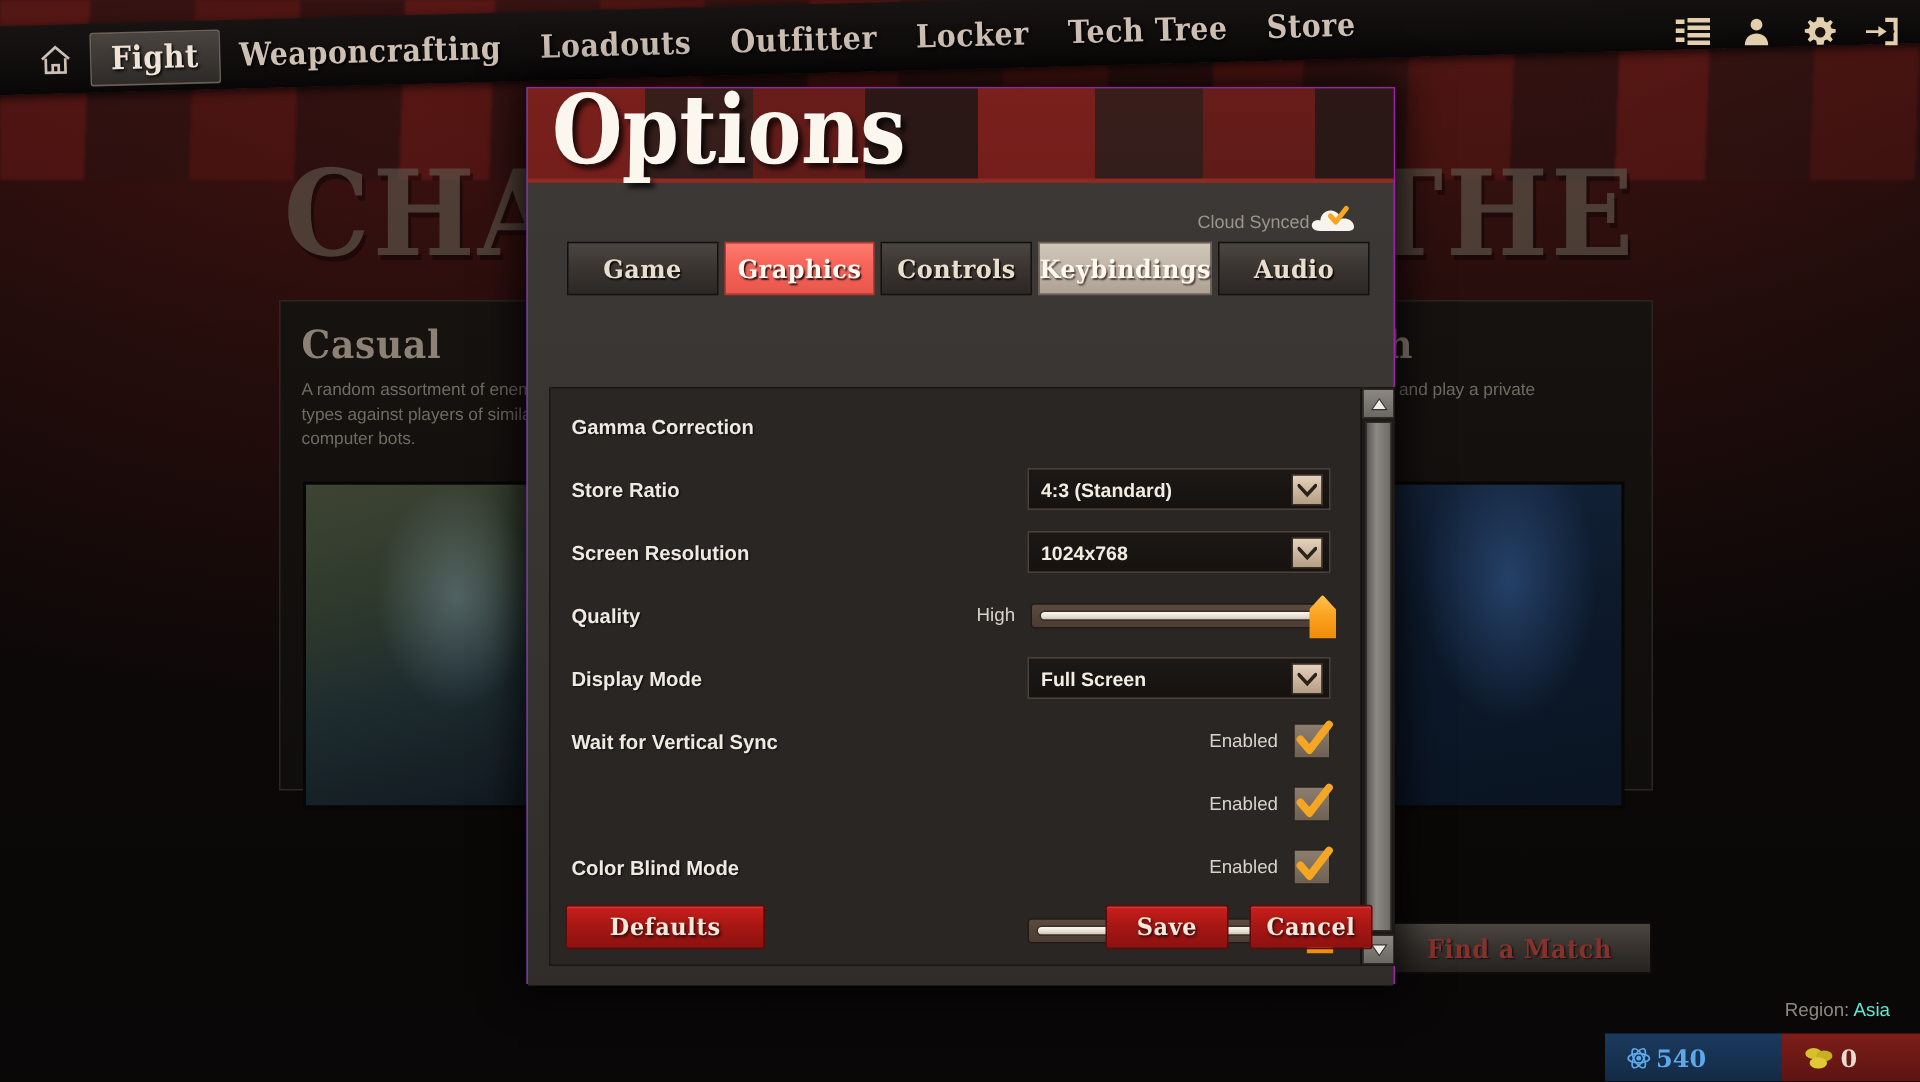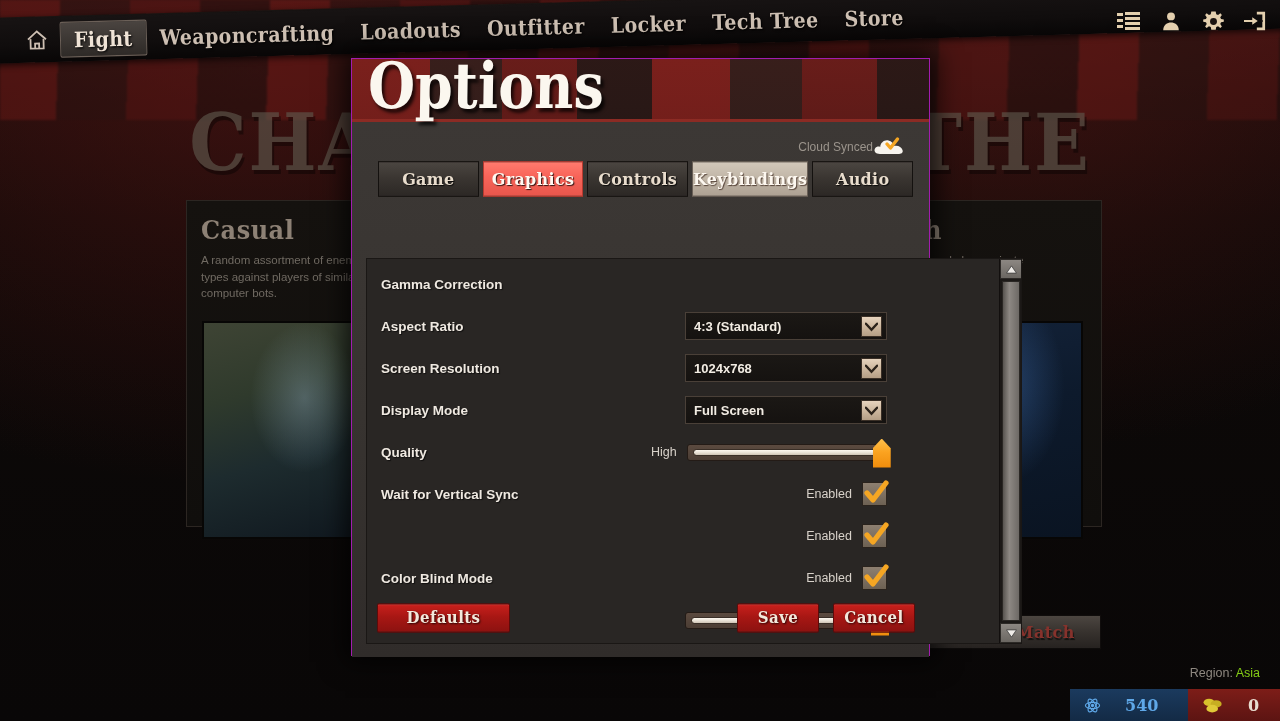--- a/index.html
+++ b/index.html
@@ -127,27 +127,27 @@
     font-size:16px; color:#86322c; letter-spacing:.4px;
     text-shadow:1px 1px 1px rgba(0,0,0,.6);
     transform:scaleY(1.08);
   }
 
   
   #region{
     position:absolute; right:20px; top:666px;
     font-size:12.5px; color:#8e8880;
   }
-  #region b{ color:#84cc16; font-weight:normal; }
+  #region b{ color:#5eead4; font-weight:normal; }
   #currency-bar{
     position:absolute; right:0; bottom:0; height:32px;
     display:flex;
   }
   .cur{
-    display:flex; align-items:center; gap:24px;
+    display:flex; align-items:center; gap:3px;
     padding:0 18px 0 14px;
     font-family:"DejaVu Serif", serif; font-weight:bold; font-size:16px;
   }
   #cur-blue{ background:linear-gradient(180deg,#1b3a5e 0%,#132a45 100%); color:#5fa8e8; width:118px;}
   #cur-red{ background:linear-gradient(180deg,#7d1d18 0%,#5c1412 100%); color:#e8ddd0; width:92px;}
 
   
   #modal{
     position:absolute; left:351px; top:58px; width:579px; height:598px;
     background:#0f766e;
@@ -214,21 +214,21 @@
   }
   .tab.hover{
     background:linear-gradient(180deg,#d2c8ba 0%,#c0b5a6 50%,#ada193 100%);
     border-color:#6a6057;
     color:#fdf8f0;
     text-shadow:1px 1px 1px rgba(60,40,30,.8);
   }
 
   
   #settings-panel{
-    position:absolute; left:14px; top:136px; width:656px; height:386px;
+    position:absolute; left:14px; top:136px; width:564px; height:386px;
     background:#292624;
     border:1px solid #1a1715;
     overflow:hidden;
   }
   #settings-list{
     position:absolute; left:0; top:0; width:528px; height:100%;
     padding:4px 0 0 0;
   }
   .row{
     height:42px; display:flex; align-items:center;
@@ -456,21 +456,21 @@
     </div>
 
     <div id="settings-panel">
       <div id="settings-list">
 
         <div class="row">
           <div class="row-label">Gamma Correction</div>
         </div>
 
         <div class="row">
-          <div class="row-label">Aspect Ratio</div>
+          <div class="row-label">Store Ratio</div>
           <div class="row-value">
             <div class="dropdown">
               <span class="dd-text">4:3 (Standard)</span>
               <span class="dd-arrow">
                 <svg width="13" height="10" viewBox="0 0 14 10">
                     <path d="M1 1.5 L7 8 L13 1.5" stroke="#2b221a" stroke-width="2.6" fill="none" stroke-linecap="round"></path>
                   </svg>
               </span>
             </div>
           </div>
@@ -484,45 +484,45 @@
               <span class="dd-arrow">
                 <svg width="13" height="10" viewBox="0 0 14 10">
                     <path d="M1 1.5 L7 8 L13 1.5" stroke="#2b221a" stroke-width="2.6" fill="none" stroke-linecap="round"></path>
                   </svg>
               </span>
             </div>
           </div>
         </div>
 
         <div class="row">
+          <div class="row-label">Quality</div>
+          <div class="row-value">
+            <span class="valtext">High</span>
+            <div class="slider">
+              <div class="slider-track"></div>
+              <div class="slider-knob" style="left:calc(97% - 9px)"></div>
+            </div>
+          </div>
+        </div>
+
+        <div class="row">
           <div class="row-label">Display Mode</div>
           <div class="row-value">
             <div class="dropdown">
               <span class="dd-text">Full Screen</span>
               <span class="dd-arrow">
                 <svg width="13" height="10" viewBox="0 0 14 10">
                     <path d="M1 1.5 L7 8 L13 1.5" stroke="#2b221a" stroke-width="2.6" fill="none" stroke-linecap="round"></path>
                   </svg>
               </span>
             </div>
           </div>
         </div>
 
         <div class="row">
-          <div class="row-label">Quality</div>
-          <div class="row-value">
-            <span class="valtext">High</span>
-            <div class="slider">
-              <div class="slider-track"></div>
-              <div class="slider-knob" style="left:calc(97% - 9px)"></div>
-            </div>
-          </div>
-        </div>
-
-        <div class="row">
           <div class="row-label">Wait for Vertical Sync</div>
           <div class="row-value">
             <span class="valtext">Enabled</span>
             <div class="checkbox">
               <svg width="29" height="30" viewBox="0 0 29 30">
                 <path d="M6 15 l6 7 13 -17" stroke="#f5a623" stroke-width="5.2" fill="none" stroke-linecap="round" stroke-linejoin="round"></path>
               </svg>
             </div>
           </div>
         </div>

